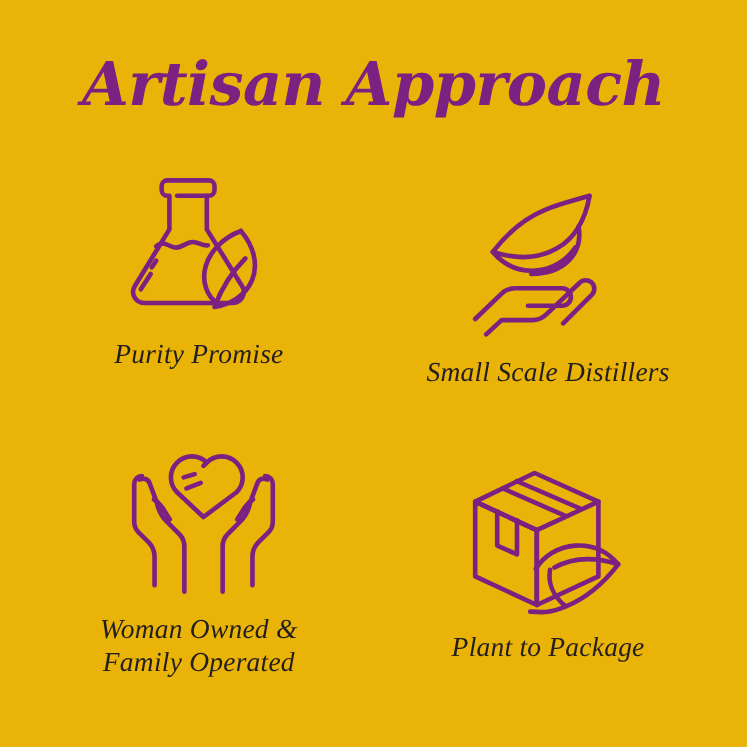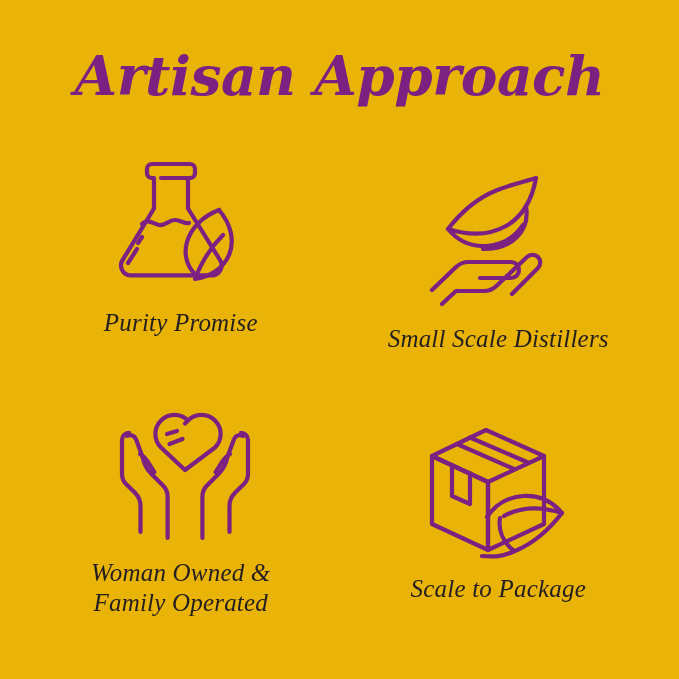--- a/index.html
+++ b/index.html
@@ -160,17 +160,17 @@
           <path d="M39 32 L96 57"></path>
           <path d="M52 25.5 L110 50.5"></path>
 
           <path d="M34 53 V84 L52 92 V61"></path>
 
           <path d="M86 104 c16 -9 36 -10 58 -3 c-14 18 -30 31 -47 38 c-14 6 -20 6 -33 5"></path>
           <path d="M144 101 c-10 -12 -24 -18 -39 -17 c-15 1 -28 9 -36 21"></path>
           <path d="M96 139 c-11 -9 -16 -21 -14 -33"></path>
         </svg>
       </div>
-      <div class="feature-label" style="color: rgb(35, 31, 32);">Scale to Package</div>
+      <div class="feature-label" style="color: rgb(35, 31, 32);">Plant to Package</div>
     </div>
 
   </div>
 </div>
 
 </body></html>

